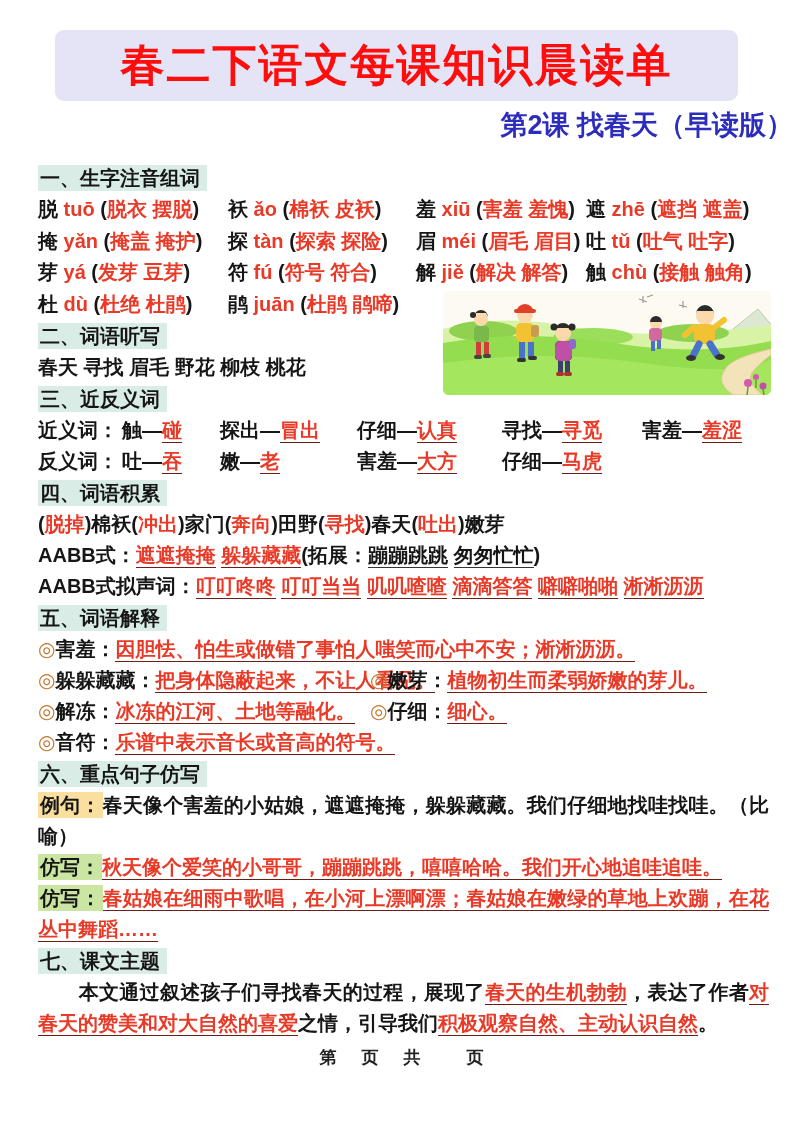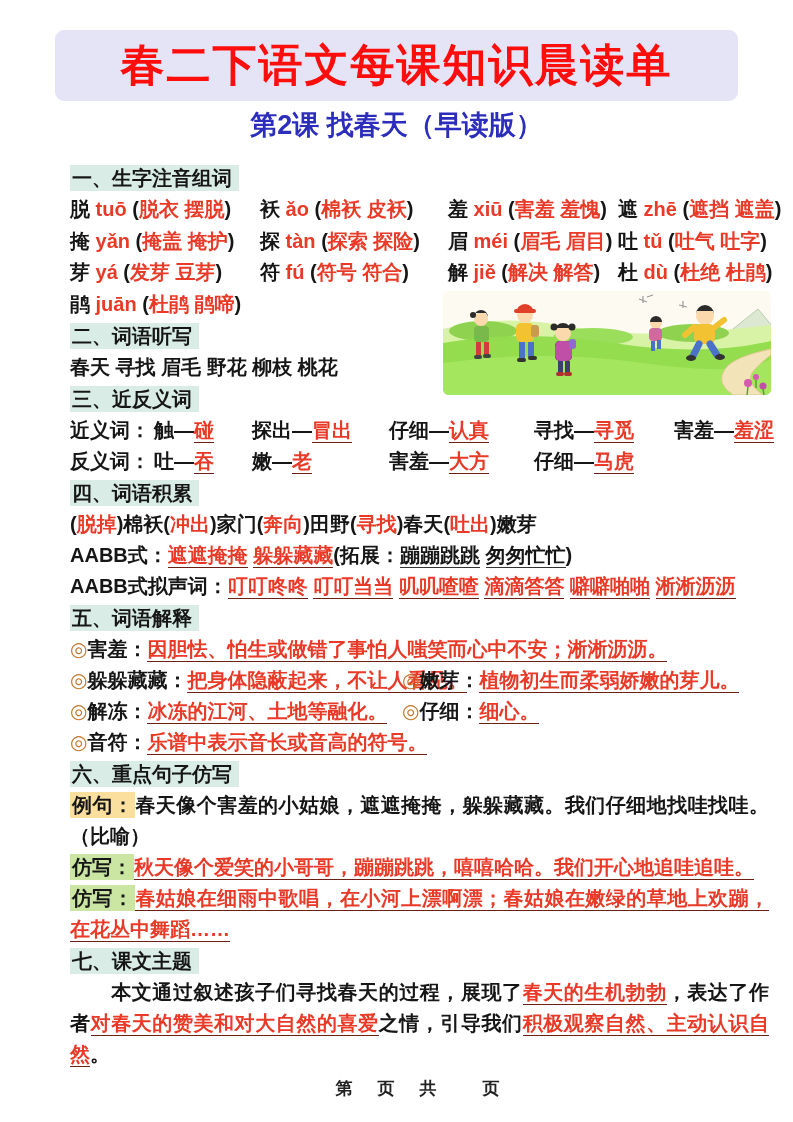--- a/index.html
+++ b/index.html
@@ -8,23 +8,23 @@
     --green-hl:#cbe6a3; --bullet-orange:#c2772e; --ink:#161616;
   }
   *{margin:0;padding:0;box-sizing:border-box;}
   html,body{background:#fff;}
   body{font-family:"Liberation Sans","DejaVu Sans",sans-serif;}
   .page{position:relative;width:793px;height:1122px;background:#fff;overflow:hidden;}
 
   .banner{width:683px;height:71px;margin:30px auto 6px auto;background:var(--banner-bg);
     border-radius:9px;display:flex;align-items:center;justify-content:center;text-align:center;}
   .banner .t{font-size:44px;font-weight:900;color:var(--title-red);letter-spacing:2px;white-space:nowrap;}
-  .subtitle{text-align:center;font-size:27px;font-weight:800;color:var(--subtitle-blue);margin-bottom:20px;white-space:nowrap;}
-
-  .content{padding:0 24px 16px 38px;font-size:20px;line-height:31px;font-weight:600;color:var(--ink);margin-left:32px;}
+  .subtitle{text-align:right;font-size:27px;font-weight:800;color:var(--subtitle-blue);margin-bottom:20px;white-space:nowrap;}
+
+  .content{padding:0 24px 16px 38px;font-size:20px;line-height:31px;font-weight:600;color:var(--ink);}
   .sec-head{line-height:31px;margin-top:1px;}
   .hl{background:var(--teal-hl);padding:2px 7px 2px 2px;font-weight:700;}
 
   .sg-k{color:var(--ink);}
   .sg-r{color:var(--body-red);}
   .sg-ru{color:var(--body-red);border-bottom:1.6px solid #6b1f15;padding-bottom:1px;}
   .sg-ku{color:var(--ink);border-bottom:1.6px solid #333;padding-bottom:1px;}
   .sg-b{color:var(--bullet-orange);}
 
   .grid-s1{display:grid;grid-template-columns:190px 188px 170px 1fr;line-height:31.5px;white-space:nowrap;}
@@ -66,20 +66,21 @@
       <div><span class="sg-k">袄</span><span class="sg-r"> ǎo </span><span class="sg-k">(</span><span class="sg-r">棉袄 皮袄</span><span class="sg-k">)</span></div>
       <div><span class="sg-k">羞</span><span class="sg-r"> xiū </span><span class="sg-k">(</span><span class="sg-r">害羞 羞愧</span><span class="sg-k">)</span></div>
       <div><span class="sg-k">遮</span><span class="sg-r"> zhē </span><span class="sg-k">(</span><span class="sg-r">遮挡 遮盖</span><span class="sg-k">)</span></div>
       <div><span class="sg-k">掩</span><span class="sg-r"> yǎn </span><span class="sg-k">(</span><span class="sg-r">掩盖 掩护</span><span class="sg-k">)</span></div>
       <div><span class="sg-k">探</span><span class="sg-r"> tàn </span><span class="sg-k">(</span><span class="sg-r">探索 探险</span><span class="sg-k">)</span></div>
       <div><span class="sg-k">眉</span><span class="sg-r"> méi </span><span class="sg-k">(</span><span class="sg-r">眉毛 眉目</span><span class="sg-k">)</span></div>
       <div><span class="sg-k">吐</span><span class="sg-r"> tǔ </span><span class="sg-k">(</span><span class="sg-r">吐气 吐字</span><span class="sg-k">)</span></div>
       <div><span class="sg-k">芽</span><span class="sg-r"> yá </span><span class="sg-k">(</span><span class="sg-r">发芽 豆芽</span><span class="sg-k">)</span></div>
       <div><span class="sg-k">符</span><span class="sg-r"> fú </span><span class="sg-k">(</span><span class="sg-r">符号 符合</span><span class="sg-k">)</span></div>
       <div><span class="sg-k">解</span><span class="sg-r"> jiě </span><span class="sg-k">(</span><span class="sg-r">解决 解答</span><span class="sg-k">)</span></div>
+      <div><span class="sg-k">触</span><span class="sg-r"> chù </span><span class="sg-k">(</span><span class="sg-r">接触 触角</span><span class="sg-k">)</span></div>
       <div><span class="sg-k">杜</span><span class="sg-r"> dù </span><span class="sg-k">(</span><span class="sg-r">杜绝 杜鹃</span><span class="sg-k">)</span></div>
       <div><span class="sg-k">鹃</span><span class="sg-r"> juān </span><span class="sg-k">(</span><span class="sg-r">杜鹃 鹃啼</span><span class="sg-k">)</span></div>
     </div>
 
     <div class="sec-head"><span class="hl">二、词语听写</span></div>
     <div class="plainline">春天 寻找 眉毛 野花 柳枝 桃花</div>
 
     <div class="sec-head"><span class="hl">三、近反义词</span></div>
     <div class="pairs">
       <span class="lab">近义词：</span>

